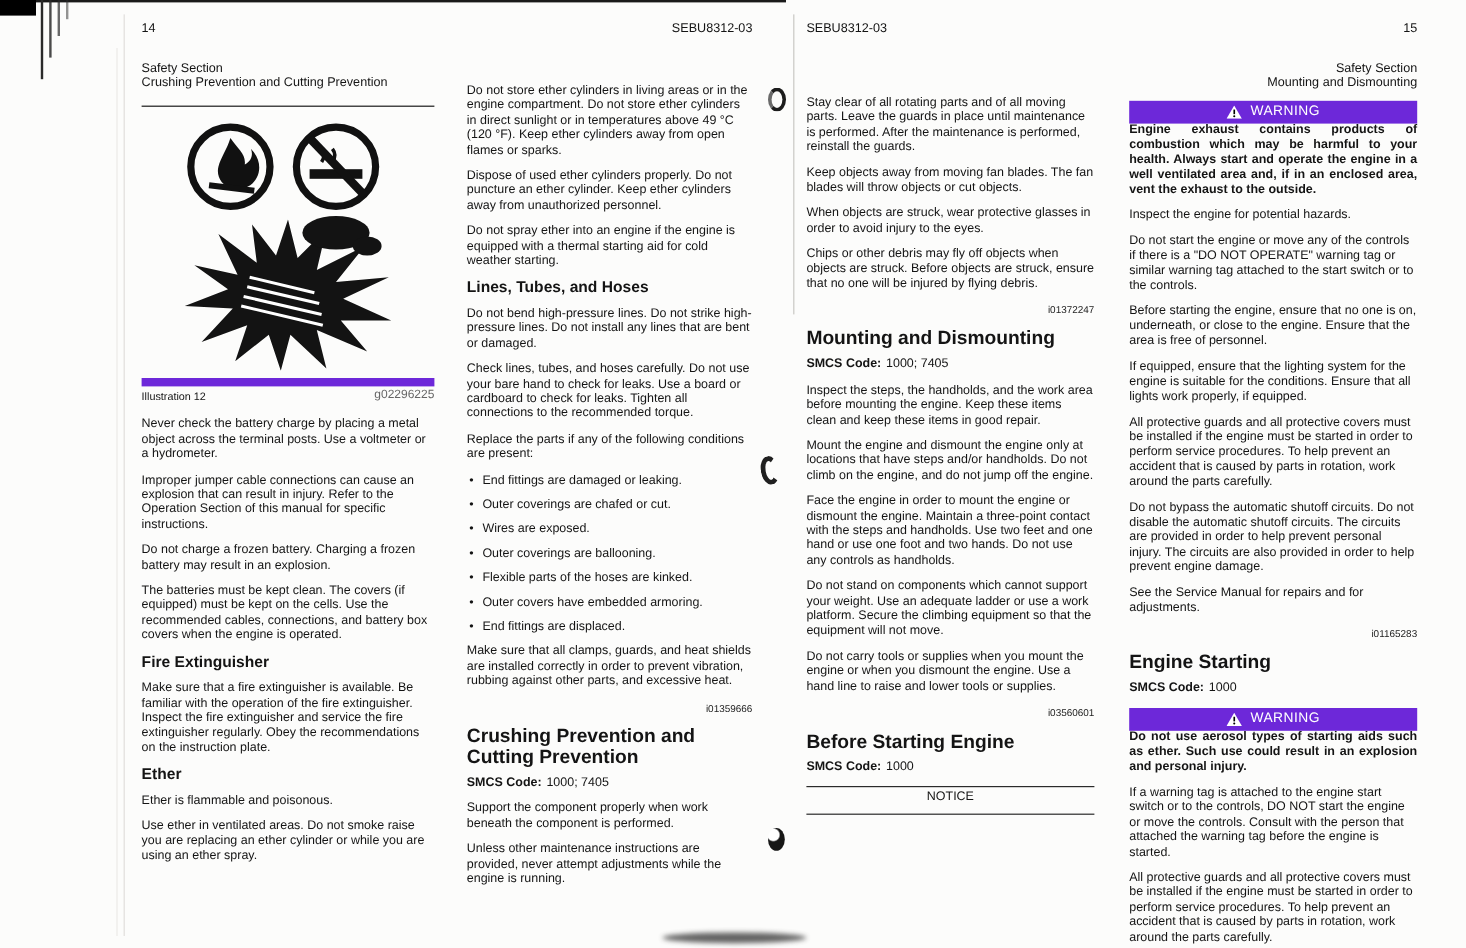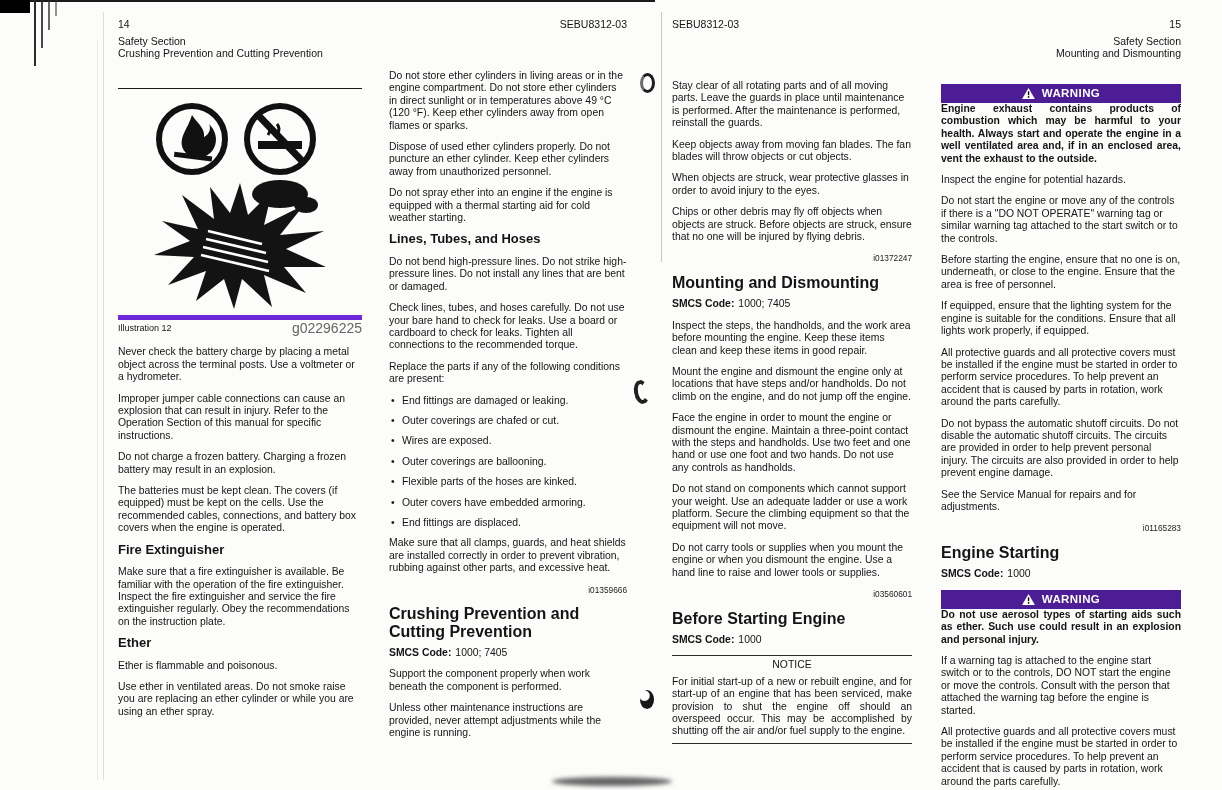--- a/index.html
+++ b/index.html
@@ -7,51 +7,51 @@
   html, body { margin: 0; padding: 0; }
   body {
     width: 1222px; height: 790px; position: relative; overflow: hidden;
     background: #fcfcfb; color: #141414;
     font-family: "Liberation Sans", sans-serif;
   }
   .abs { position: absolute; }
 
   
   .hdr { position: absolute; font-size: 10.5px; line-height: 12.5px; }
-  .hdr .pgnum { margin-bottom: 4px; }
+  .hdr .pgnum { margin-bottom: 20px; }
   .doccode { position: absolute; font-size: 10.5px; }
 
   
   .col { position: absolute; width: 240px; font-size: 10.4px; line-height: 12.4px; }
   .col p { margin: 0 0 9px; }
   .h1 { font-size: 16px; font-weight: bold; line-height: 17.5px; margin: 2px 0 7px; }
   .h2 { font-size: 13px; font-weight: bold; margin: 5px 0 10px; }
   .smcs { margin: 0 0 11px; }
   .smcs b { margin-right: 4px; }
   .refcode { text-align: right; font-size: 8.3px; color: #222; margin: 0 0 3px; }
 
   .bullets { list-style: none; margin: 0 0 2px; padding: 0; }
   .bullets li { position: relative; padding-left: 13px; margin: 0 0 8px; }
   .bullets li::before { content: "•"; position: absolute; left: 2px; top: 0; }
 
   
   .warning-box { margin: 0 0 4px; }
-  .warning-bar { background: #4c1d95; color: #fff; font-weight: bold; font-size: 11.5px;
+  .warning-bar { background: #6d28d9; color: #fff; font-weight: normal; font-size: 11.5px;
     display: flex; align-items: center; justify-content: center; gap: 7px; height: 19px; letter-spacing: .4px; }
   .warning-body { font-weight: bold; text-align: justify; margin: 7px 0 12px; }
   .notice-box { border-top: 1.5px solid #2a2a2a; border-bottom: 1.5px solid #2a2a2a; padding: 3px 0 2px; margin-bottom: 8px; }
   .notice-label { text-align: center; margin: 0 0 4px; }
   .notice-box p { text-align: justify; }
 
   
   figure.illus { margin: 0 0 12px; border-top: 1px solid #1a1a1a; padding-top: 8px; }
   figure.illus svg { display: block; margin: 0 auto; }
-  figure.illus figcaption { border-top: 5px solid #6d28d9; margin-top: 6px; padding-top: 2px;
+  figure.illus figcaption { border-top: 7px solid #6d28d9; margin-top: 6px; padding-top: 2px;
     display: flex; justify-content: space-between; font-size: 9px; }
-  .gcode { color: #666; font-size: 14px; }
+  .gcode { color: #666; font-size: 10px; }
 
   
   .edge-top { left: 0; top: 0; width: 655px; height: 1.5px; background: #1a1a1a; }
   .corner-block { left: 0; top: 0; width: 30px; height: 13px; background: #000; }
   .bind-mark { top: 0; width: 2px; background: #2a2a2a; }
   .m1 { left: 34px; height: 66px; }
   .m2 { left: 41px; height: 48px; opacity: .85; }
   .m3 { left: 48px; height: 30px; opacity: .7; }
   .m4 { left: 55px; height: 16px; opacity: .5; }
   .margin-line { left: 103px; top: 12px; width: 1px; height: 768px; background: #e0dedb; }
@@ -190,21 +190,20 @@
   <p>Face the engine in order to mount the engine or dismount the engine. Maintain a three-point contact with the steps and handholds. Use two feet and one hand or use one foot and two hands. Do not use any controls as handholds.</p>
   <p>Do not stand on components which cannot support your weight. Use an adequate ladder or use a work platform. Secure the climbing equipment so that the equipment will not move.</p>
   <p>Do not carry tools or supplies when you mount the engine or when you dismount the engine. Use a hand line to raise and lower tools or supplies.</p>
 
   <p class="refcode">i03560601</p>
   <h2 class="h1">Before Starting Engine</h2>
   <p class="smcs"><b>SMCS Code:</b><span>1000</span></p>
 
   <div class="notice-box">
     <div class="notice-label">NOTICE</div>
-    <p style="margin-bottom:3px;">For initial start-up of a new or rebuilt engine, and for start-up of an engine that has been serviced, make provision to shut the engine off should an overspeed occur. This may be accomplished by shutting off the air and/or fuel supply to the engine.</p>
   </div>
 </section>
 
 <section class="col" style="left:941px; top:84px; width:240px;">
 
   <div class="warning-box">
     <div class="warning-bar">
       <svg width="13" height="11" viewBox="0 0 14 12" aria-hidden="true">
         <path d="M7 0 L14 12 H0 Z" fill="#fff"></path>
         <rect x="6.3" y="3.6" width="1.5" height="4.2" fill="#000"></rect>

